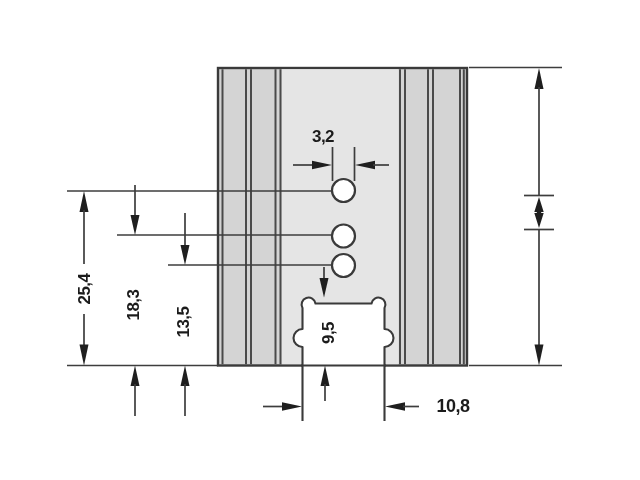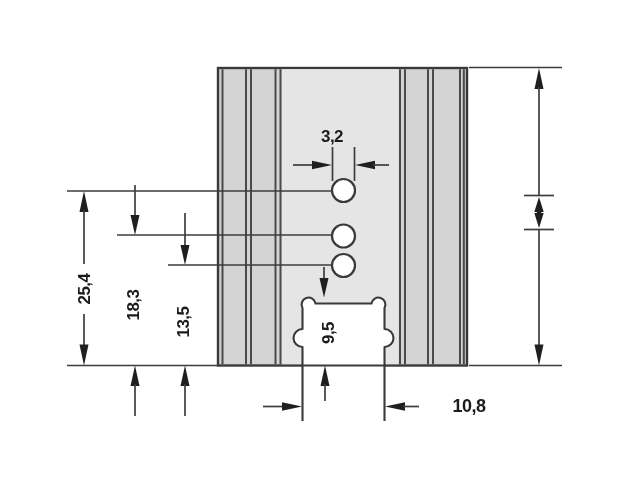--- a/index.html
+++ b/index.html
@@ -117,19 +117,19 @@
         <polygon class="head" points="539,197 534.3,212 543.7,212"></polygon>
         <polygon class="head" points="539,228 534.3,213 543.7,213"></polygon>
         <rect class="head" x="536.8" y="206" width="4.4" height="13"></rect>
       </g>
       <line class="thin" x1="524" y1="229.5" x2="554" y2="229.5" stroke-width="2.2"></line>
       <line class="thin" x1="539" y1="229.5" x2="539" y2="348"></line>
       <polygon class="head" points="539,365.5 534.5,344.5 543.5,344.5"></polygon>
     </g>
   </svg>
 
-  <span class="dim-label" style="left:332px;top:136px;">3,2</span>
+  <span class="dim-label" style="left:323px;top:136px;">3,2</span>
   <span class="dim-label vert" style="left:84px;top:289px;">25,4</span>
   <span class="dim-label vert" style="left:133px;top:305px;">18,3</span>
   <span class="dim-label vert" style="left:183px;top:322px;">13,5</span>
   <span class="dim-label vert" style="left:328px;top:333px;">9,5</span>
-  <span class="dim-label" style="left:469px;top:406px;font-size:18px;">10,8</span>
+  <span class="dim-label" style="left:453px;top:406px;font-size:18px;">10,8</span>
 </div>
 
 </body></html>

